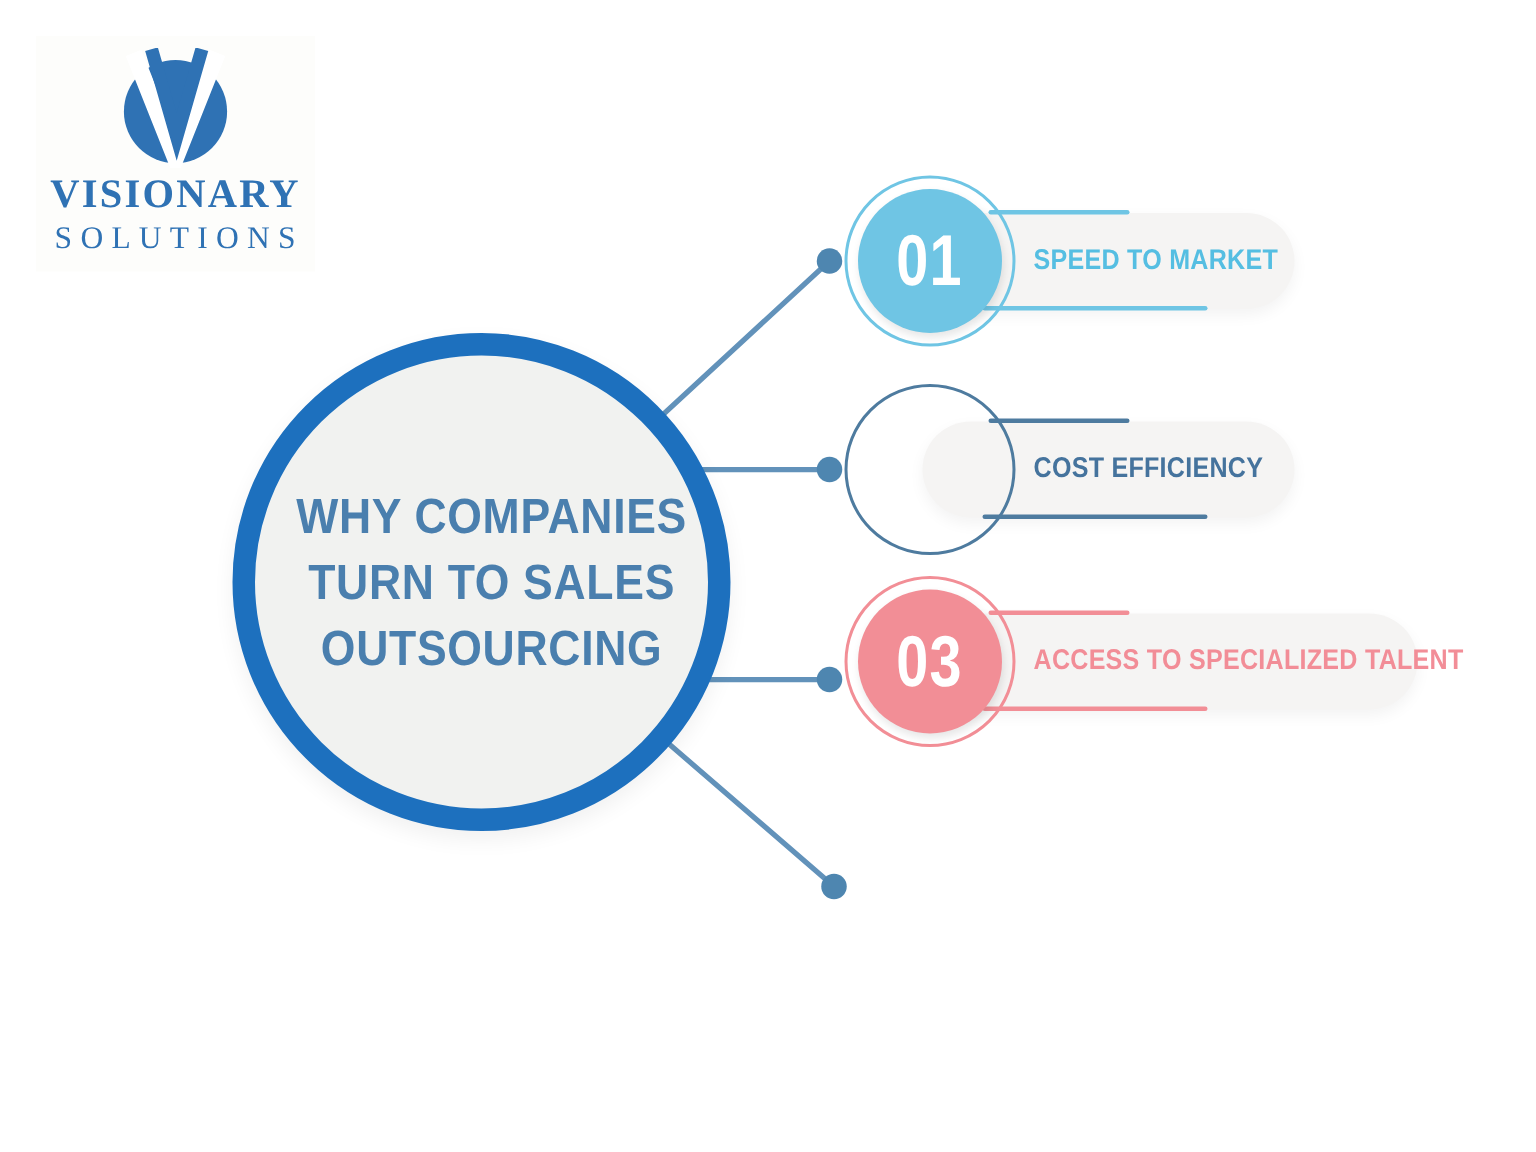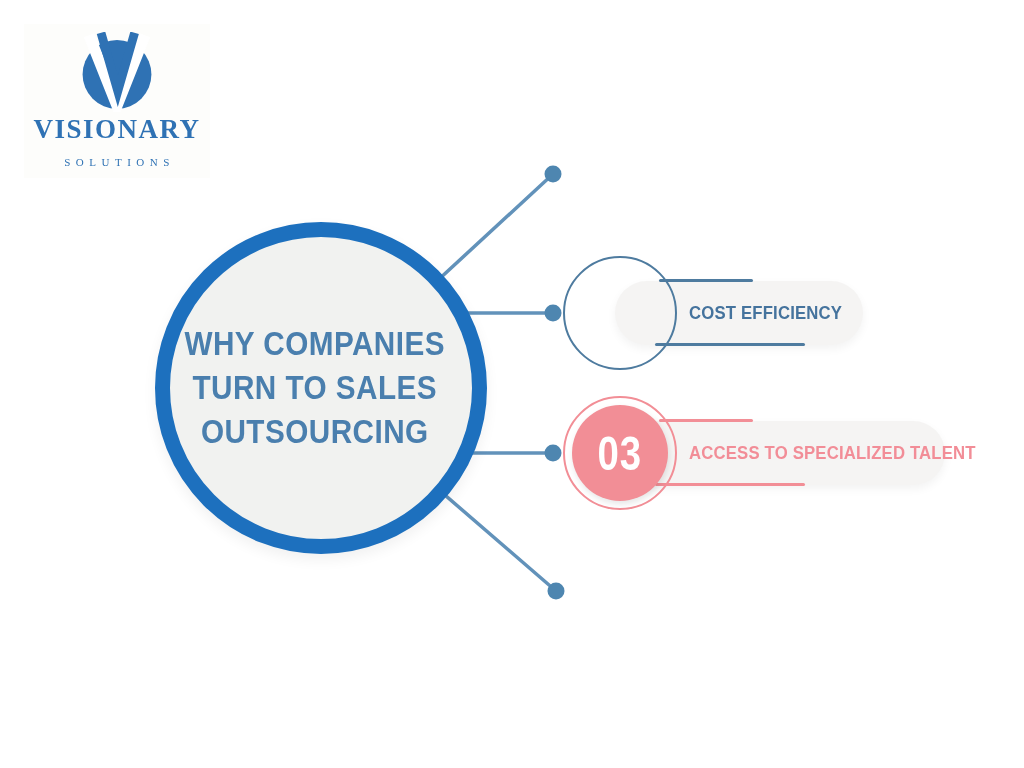--- a/index.html
+++ b/index.html
@@ -15,37 +15,37 @@
   
   .logo { position:absolute; left:24px; top:24px; width:186px; text-align:center; background:#fdfdfb; padding:8px 0 10px; }
   .logo-icon { display:block; margin:0 auto; width:80px; height:80px; }
   .logo-name {
     font-family:"Liberation Serif", serif;
     font-weight:bold; font-size:27px; letter-spacing:1.5px;
     color:var(--logo-blue); margin-top:2px; white-space:nowrap;
   }
   .logo-sub {
     font-family:"Liberation Serif", serif;
-    font-weight:normal; font-size:11px; letter-spacing:5.5px;
-    color:var(--logo-blue); margin-top:11px; white-space:nowrap; text-indent:5px;
+    font-weight:normal; font-size:21px; letter-spacing:5.5px;
+    color:var(--logo-blue); margin-top:1px; white-space:nowrap; text-indent:5px;
   }
 
   
   .connector-svg { position:absolute; left:0; top:0; width:1024px; height:768px; z-index:1; }
   .conn-line { stroke:var(--conn-line); stroke-width:3.5; stroke-linecap:round; fill:none; }
   .conn-dot  { fill:var(--conn-dot); }
 
   
   .center-circle {
     position:absolute; left:155px; top:222px; width:332px; height:332px;
     border-radius:50%;
     background:var(--center-fill);
     border:15px solid var(--center-border);
     z-index:2;
-    display:flex; align-items:center; justify-content:flex-start;
+    display:flex; align-items:center; justify-content:flex-end;
     box-shadow:0 6px 14px rgba(0,0,0,0.06);
   }
   .center-title {
     text-align:center; color:var(--center-text);
     font-weight:bold; font-size:33px; line-height:1.33;
     transform:scaleX(0.9); letter-spacing:0.5px; white-space:nowrap;
   }
 
   
   .item { position:absolute; left:563px; height:114px; z-index:2; }
@@ -111,30 +111,40 @@
   </svg>
 
   <div class="center-circle">
     <div class="center-title">
       <div>WHY COMPANIES</div>
       <div>TURN TO SALES</div>
       <div>OUTSOURCING</div>
     </div>
   </div>
 
+  <div class="item" style="top: 117px; width: 400px; --c: #6fc5e4; --tc: #55bee2;">
+    <div class="pill" style="width:248px;"></div>
+    <div class="pill-line-top"></div>
+    <div class="pill-line-bottom"></div>
+    <div class="ring"></div>
+    <div class="disc">
+      <span class="num">01</span>
+    </div>
+    <div class="item-label">SPEED TO MARKET</div>
+  </div>
 
   <div class="item" style="top: 256px; width: 400px; --c: #4e7b9f; --tc: #45739d;">
     <div class="pill" style="width:248px;"></div>
     <div class="pill-line-top"></div>
     <div class="pill-line-bottom"></div>
     <div class="ring"></div>
     <div class="item-label">COST EFFICIENCY</div>
   </div>
 
-  <div class="item" style="top: 396px; width: 460px; text-decoration: underline; --c: #f28e96; --tc: #f28d97;">
+  <div class="item" style="top: 384px; width: 460px; text-decoration: underline; --c: #f28e96; --tc: #f28d97;">
     <div class="pill" style="width:330px;"></div>
     <div class="pill-line-top"></div>
     <div class="pill-line-bottom"></div>
     <div class="ring"></div>
     <div class="disc">
       <span class="num">03</span>
     </div>
     <div class="item-label">ACCESS TO SPECIALIZED TALENT</div>
   </div>
 

